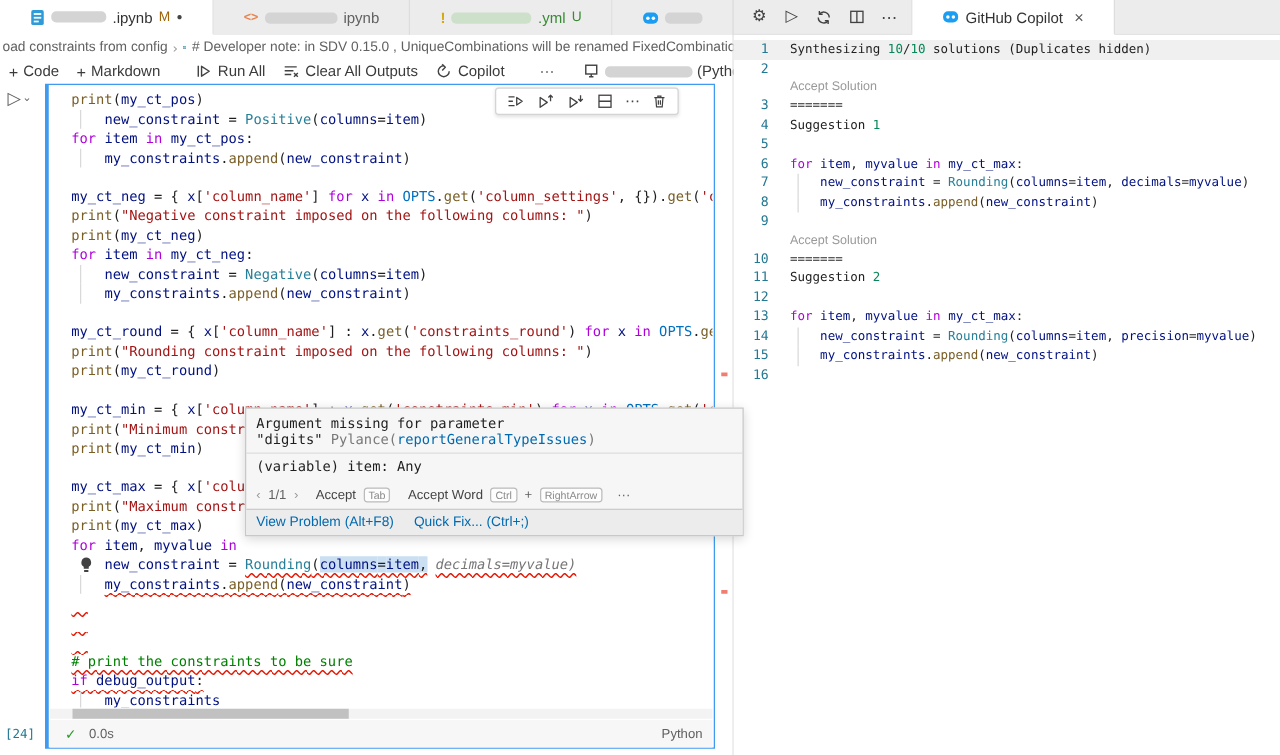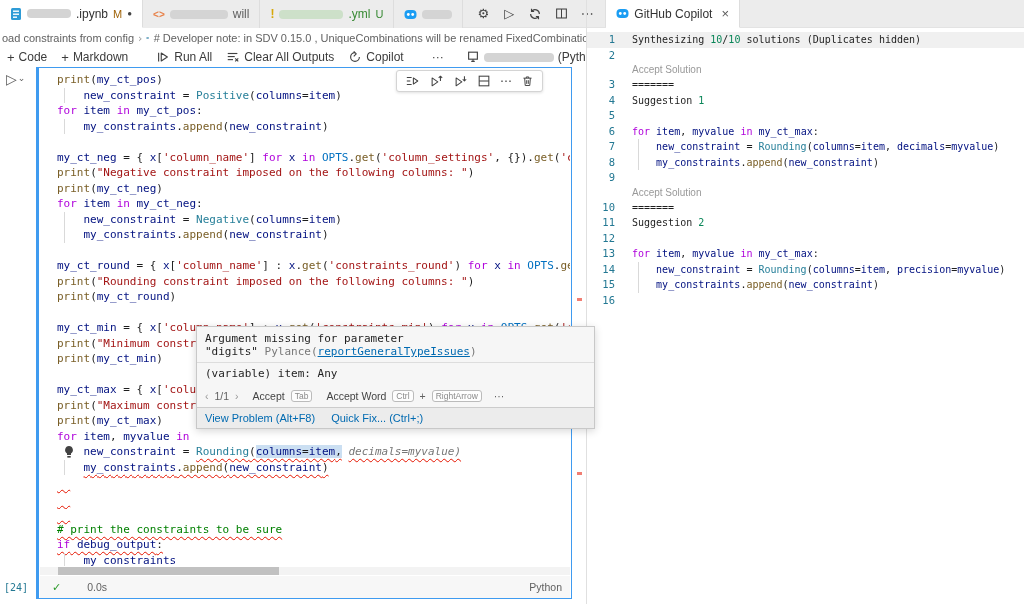--- a/index.html
+++ b/index.html
@@ -2,21 +2,21 @@
 <html><head>
 <meta charset="utf-8">
 <style>
   *{box-sizing:border-box;margin:0;padding:0}
   html,body{width:1024px;height:604px;overflow:hidden;background:#fff;font-family:"Liberation Sans",sans-serif}
   #app{position:relative;width:1024px;height:604px;background:#fff}
   .uicon{font-family:"DejaVu Sans",sans-serif}
 
   
   #tabbar{position:absolute;left:0;top:0;width:1024px;height:28px;background:#ececec;border-bottom:1px solid #e3e3e3;display:flex}
-  .tab{height:28px;display:flex;align-items:center;gap:5px;padding:0 10px;border-right:1px solid #ddd;background:#ececec;font-size:12px;color:#616161;white-space:nowrap}
+  .tab{height:28px;display:flex;align-items:center;gap:5px;padding:0 24px;border-right:1px solid #ddd;background:#ececec;font-size:12px;color:#616161;white-space:nowrap}
   .tab.active{background:#fff;color:#333;border-bottom:1px solid #fff}
   .pill{display:inline-block;height:9px;border-radius:4px;background:#d4d4d4}
   .pill.green{background:#cde0c9}
   .badge-m{color:#a0640a;font-size:11px}
   .badge-u{color:#388a34;font-size:11px}
   .suffix-yml{color:#388a34}
   .dirty{font-size:8px;color:#444}
   .acticons{display:flex;align-items:center;gap:10px;padding:0 10px;color:#424242}
   .acticons .ic{width:16px;height:16px;display:flex;align-items:center;justify-content:center;font-size:13px;cursor:pointer}
   .closex{font-size:13px;color:#5a5a5a;margin-left:4px}
@@ -52,21 +52,21 @@
   #hthumb{position:absolute;left:18px;top:0;width:221px;height:8px;background:#c1c1c1}
   #cellfoot{position:absolute;left:1px;bottom:0;right:1px;height:22px;background:#f7f7f7;display:flex;align-items:center;font-size:10.5px;color:#616161}
   #execlabel{position:absolute;left:4px;top:515px;font-family:"DejaVu Sans Mono",monospace;font-size:10px;color:#237893}
   .rulermark{position:absolute;width:5px;height:3px;background:#e51400;opacity:.55}
   #bulb{position:absolute;left:24px;top:377px}
 
   
   #hover{position:absolute;left:196px;top:326px;width:399px;background:#f6f6f6;border:1px solid #c8c8c8;box-shadow:0 2px 8px rgba(0,0,0,.16);z-index:30;font-family:"DejaVu Sans Mono",monospace;font-size:11px;color:#1e1e1e}
   #hover .pad{padding:5px 8px 4px}
   #hover .dim{color:#787878}
-  #hover a{color:#006ab1;text-decoration:underline;cursor:pointer}
+  #hover a{color:#006ab1;cursor:pointer}
   #hover hr{border:none;border-top:1px solid #ddd}
   .sugrow{display:flex;align-items:center;gap:6px;padding:4px 8px 5px;font-family:"Liberation Sans",sans-serif;font-size:10.5px;color:#616161}
   .key{border:1px solid #bbb;border-radius:3px;padding:0 3px;font-size:8.5px;color:#8a8a8a;background:#fdfdfd}
   #hoverbar{border-top:1px solid #ccc;background:#ececec;padding:4px 8px;display:flex;gap:16px;font-family:"Liberation Sans",sans-serif;font-size:11px}
   #hoverbar a{text-decoration:none}
   .navarr{color:#999}
 
   
   #divider{position:absolute;left:586px;top:0;width:1px;height:604px;background:#e0e0e0}
   #rightpanel{position:absolute;left:587px;top:29px;width:437px;height:575px;background:#fff;overflow:hidden;padding-top:3px}
@@ -91,21 +91,21 @@
           <rect x="3" y="9.5" width="4" height="1.4" fill="#fff"></rect>
         </svg>
       <span class="pill" style="width:44px"></span>
       <span>.ipynb</span>
       <span class="badge-m">M</span>
       <span class="dirty">●</span>
     </div>
     <div class="tab">
       <span style="color:#e8824a;font-size:10px;font-weight:bold">&lt;&gt;</span>
       <span class="pill" style="width:58px"></span>
-      <span>will</span>
+      <span>ipynb</span>
     </div>
     <div class="tab">
       <span style="color:#d6a80a;font-weight:bold;font-size:12px">!</span>
       <span class="pill green" style="width:64px"></span>
       <span class="suffix-yml">.yml</span>
       <span class="badge-u">U</span>
     </div>
     <div class="tab">
       <svg width="13" height="13" viewBox="0 0 13 13">
           <rect x="0.5" y="2" width="12" height="9" rx="4" fill="#1b9df3"></rect>
@@ -280,21 +280,21 @@
           <path d="M6 1a4 4 0 0 1 2 7.4V10H4V8.4A4 4 0 0 1 6 1z" fill="#424242"></path>
           <rect x="4.3" y="11" width="3.4" height="1.6" fill="#424242"></rect>
         </svg>
 
       <div id="hscroll">
           <div id="hthumb"></div>
         </div>
 
       <div id="cellfoot">
         <span style="color:#2a9928;margin-left:12px;font-size:11px">✓</span>
-        <span style="margin-left:26px">0.0s</span>
+        <span style="margin-left:10px">0.0s</span>
         <span style="margin-left:auto;margin-right:8px">Python</span>
       </div>
     </div>
 
     <div id="execlabel">[24]</div>
     <div class="rulermark" style="left:577px;top:231px"></div>
     <div class="rulermark" style="left:577px;top:405px"></div>
   </div>
 
   <div id="hover">

